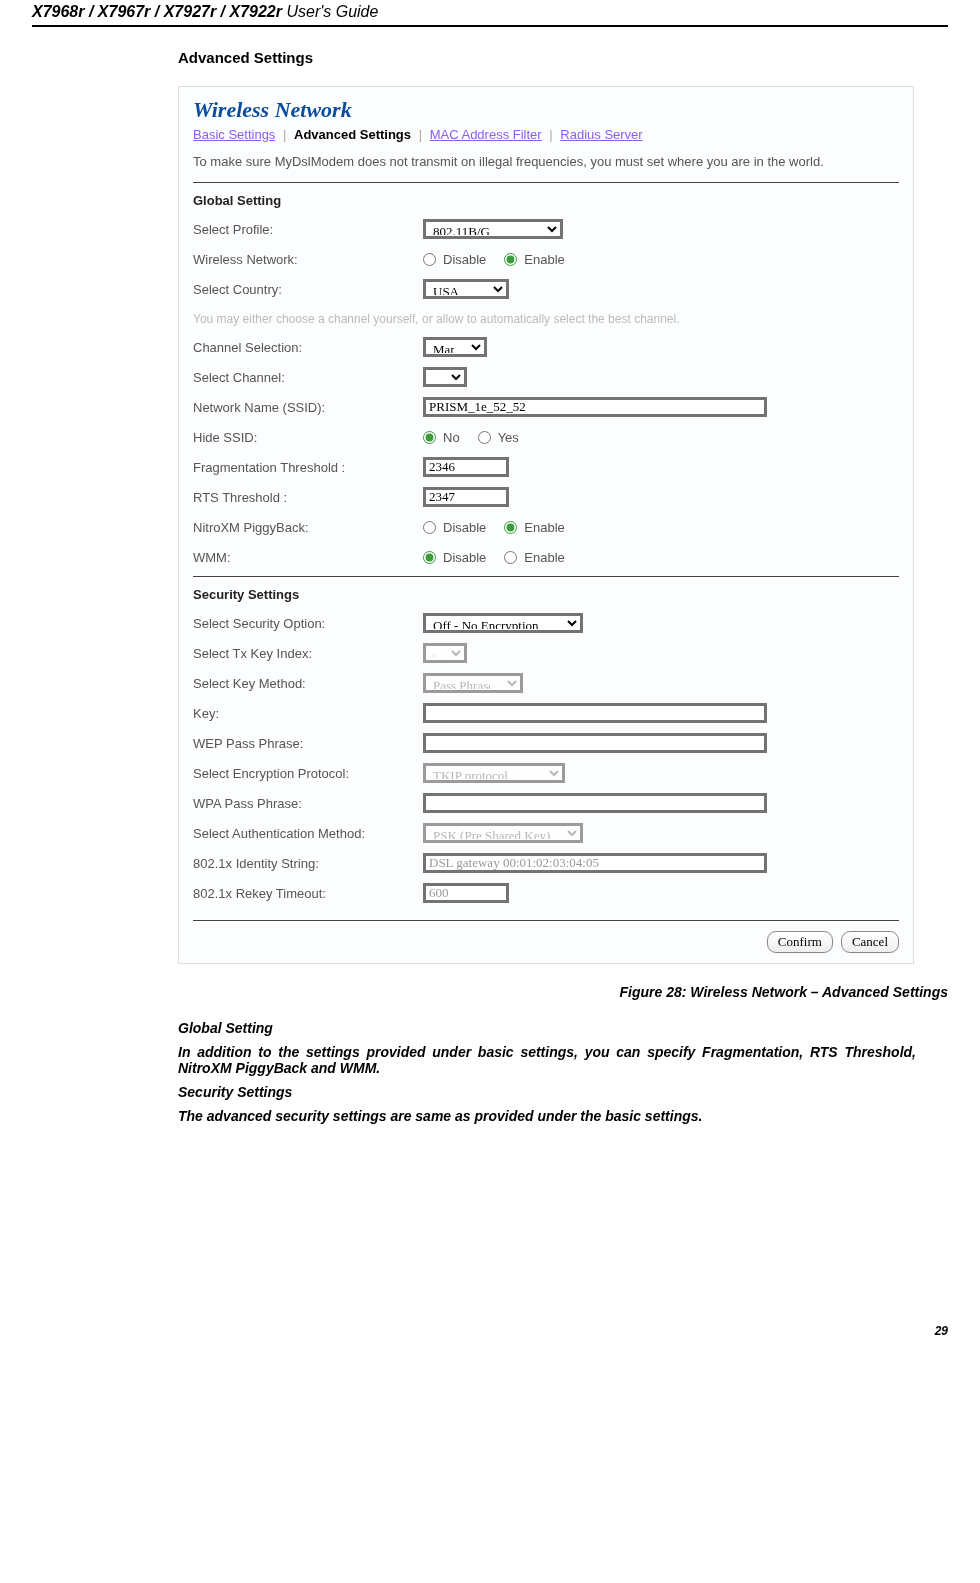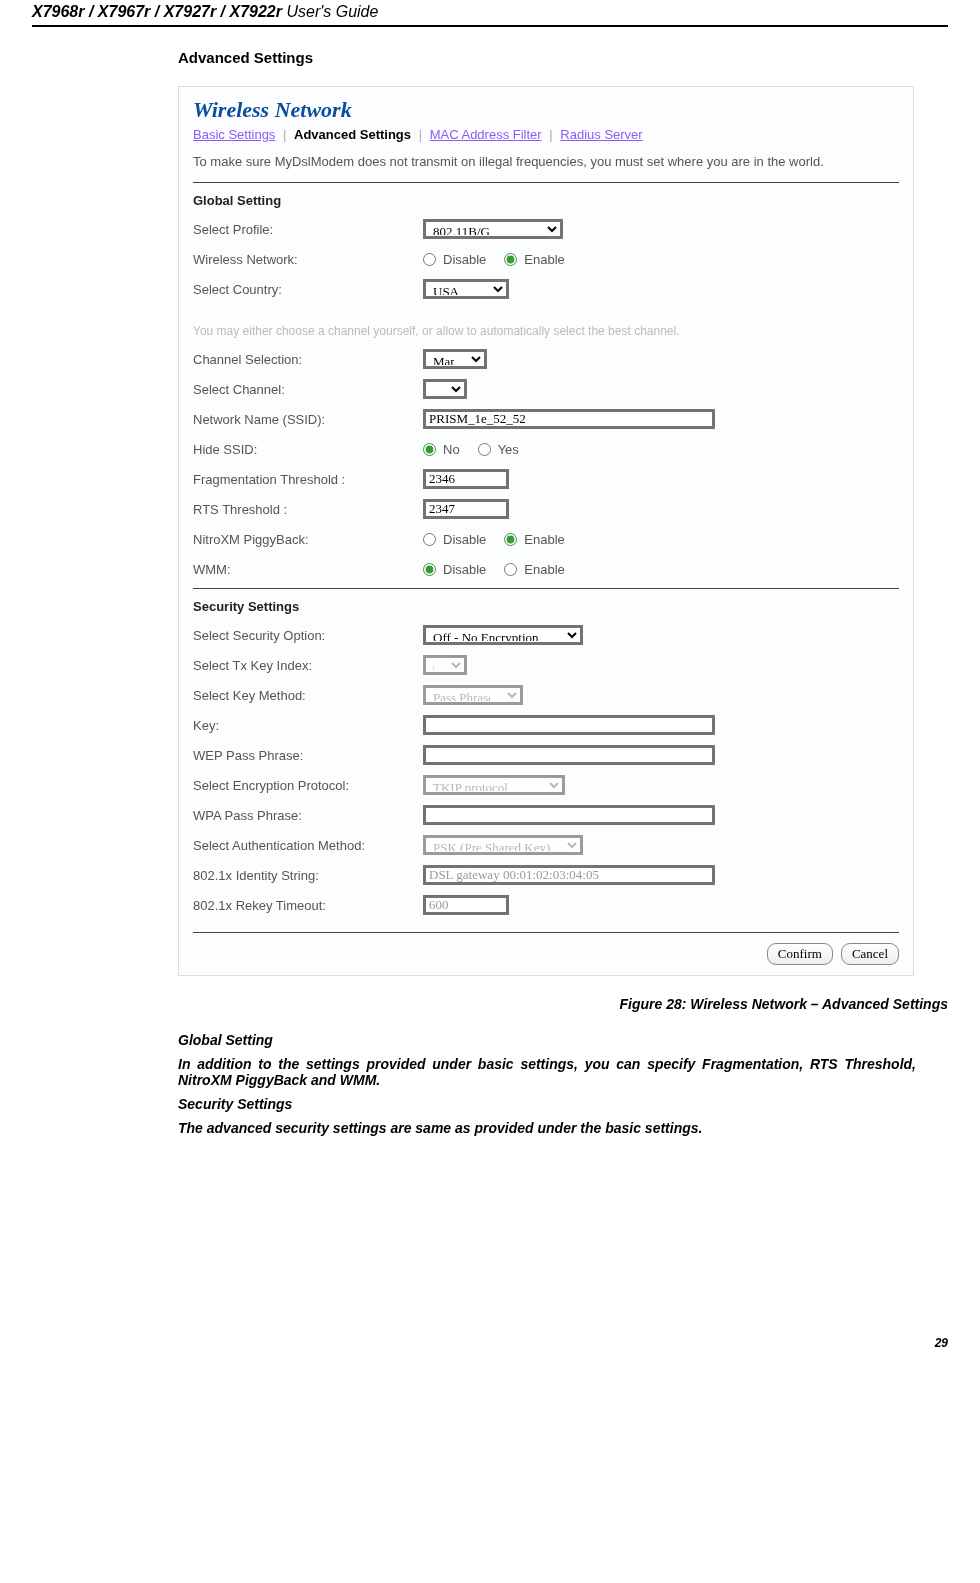--- a/index.html
+++ b/index.html
@@ -100,21 +100,21 @@
     flex: 1;
     display: flex;
     align-items: center;
     gap: 6px;
     font-size: 12px;
     color: #555;
   }
   .help-row {
     color: #bbb;
     font-size: 12px;
-    margin: 20px 0 6px 0;
+    margin: 8px 0 6px 0;
   }
   select, input[type="text"] {
     font-family: "Times New Roman", Times, serif;
     font-size: 13px;
     border: 3px solid #737373;
     background: #fff;
     height: 20px;
     box-sizing: border-box;
     padding: 1px 3px;
   }
@@ -122,21 +122,21 @@
     color: #9a9a9a;
     background: #fff;
   }
   select {
     padding-right: 14px;
   }
   .w-md { width: 140px; }
   .w-sm { width: 86px; }
   .w-xs { width: 64px; }
   .w-tiny { width: 44px; }
-  .w-lg { width: 292px; }
+  .w-lg { width: 344px; }
 
   .radio-pair {
     display: inline-flex;
     align-items: center;
     gap: 4px;
     margin-right: 12px;
     color: #555;
     font-size: 13px;
   }
   input[type="radio"] {

